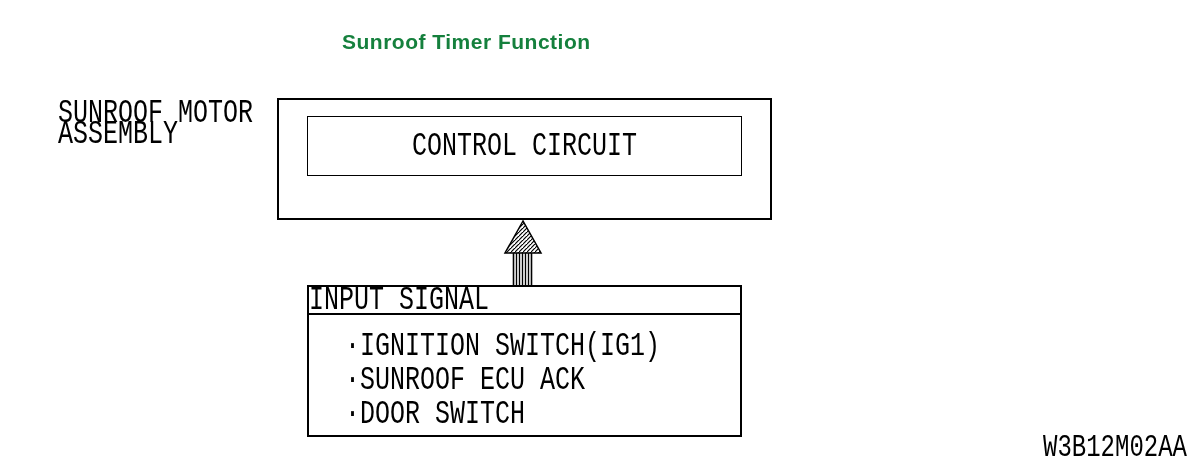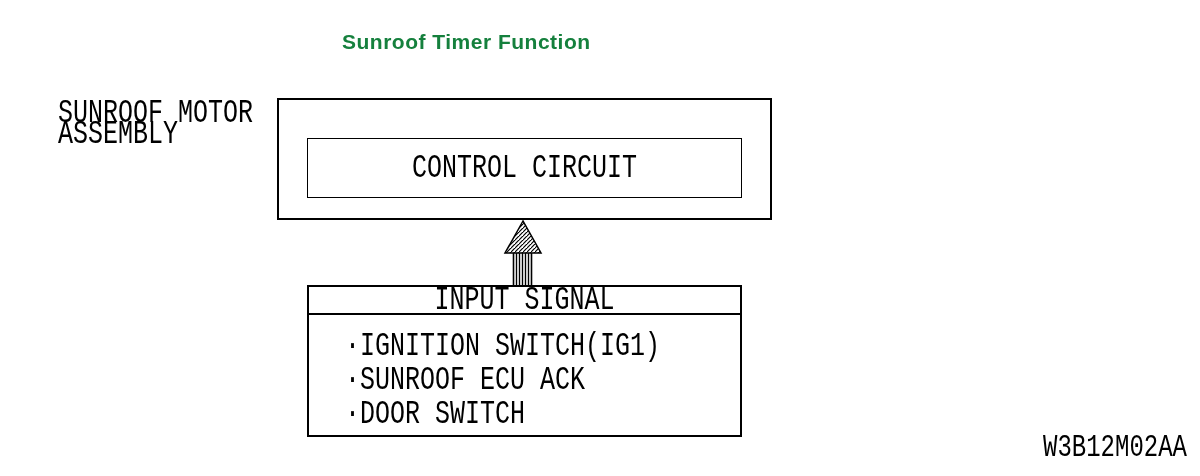--- a/index.html
+++ b/index.html
@@ -52,21 +52,21 @@
     top: 98px;
     width: 495px;
     height: 122px;
     border: 2px solid #000000;
     box-sizing: border-box;
     background: #ffffff;
   }
   .control-box {
     position: absolute;
     left: 28px;
-    top: 38px;
+    top: 16px;
     width: 435px;
     height: 60px;
     border: 1px solid #000000;
     box-sizing: border-box;
     display: flex;
     align-items: center;
     justify-content: center;
   }
   .arrow-svg {
     position: absolute;
@@ -83,21 +83,21 @@
     height: 152px;
     border: 2px solid #000000;
     box-sizing: border-box;
     background: #ffffff;
   }
   .input-header {
     height: 26px;
     border-bottom: 2px solid #000000;
     display: flex;
     align-items: center;
-    justify-content: center;
+    justify-content: flex-start;
   }
   .input-list {
     list-style: none;
     margin: 14px 0 0 0;
     padding: 0 8px 0 36px;
   }
   .input-list li {
     height: 34px;
     display: flex;
     align-items: center;

